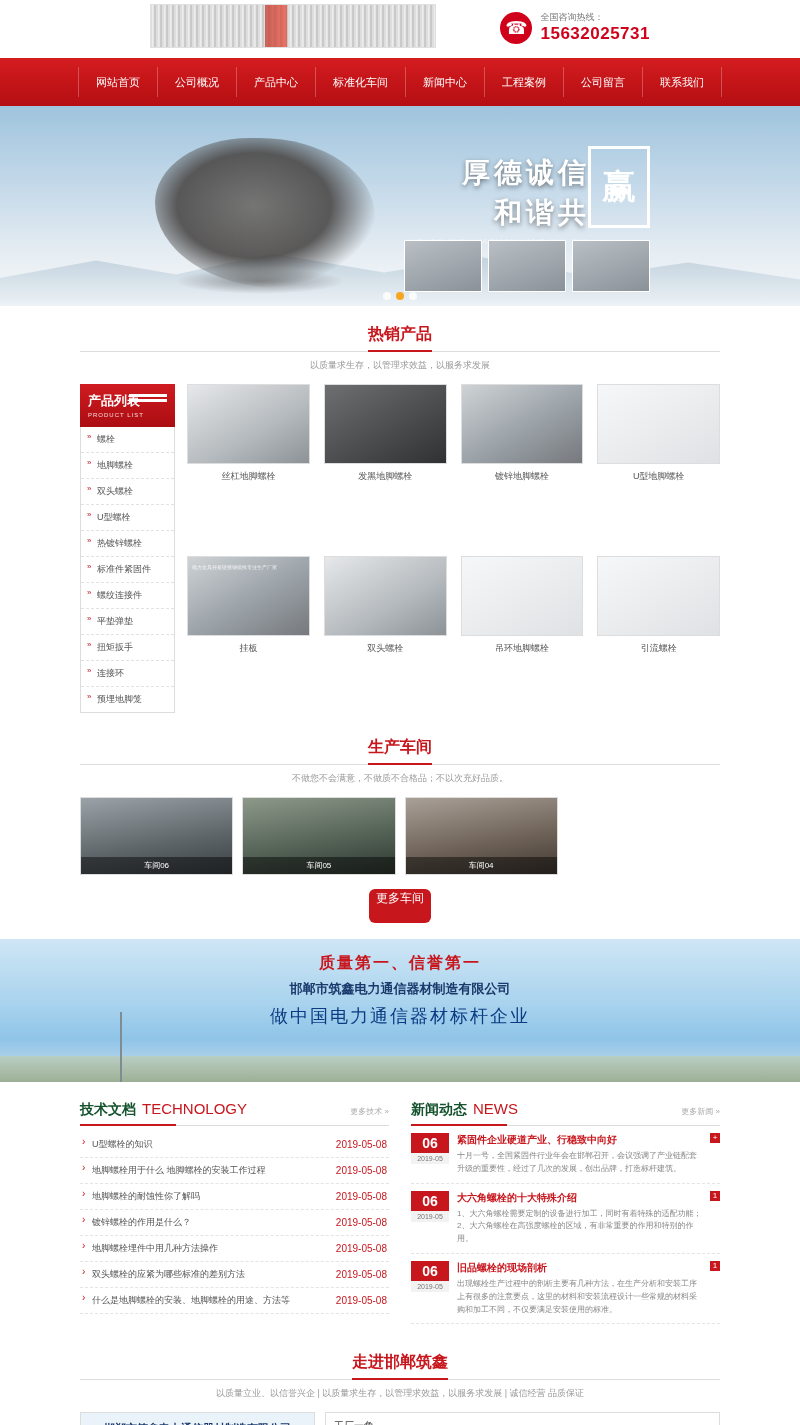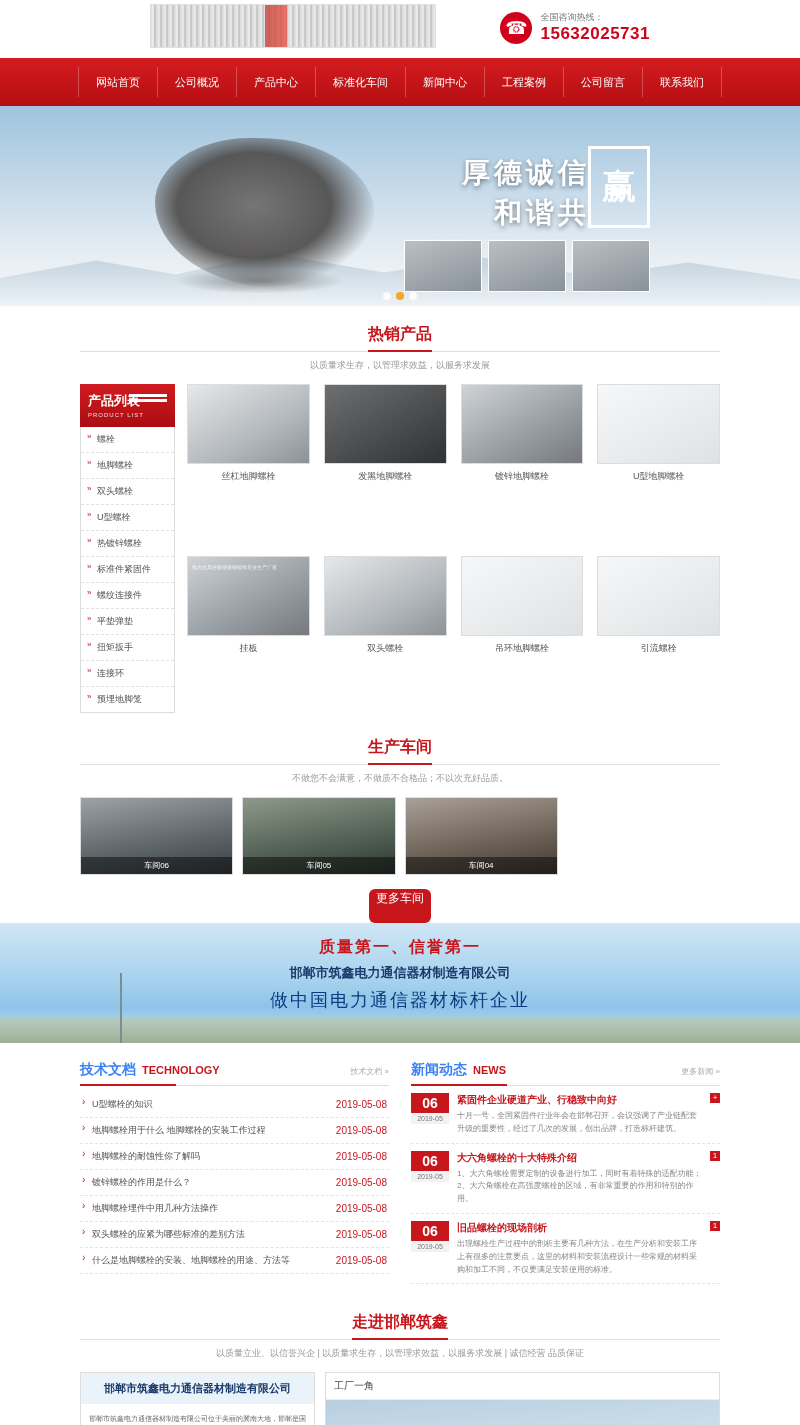--- a/index.html
+++ b/index.html
@@ -188,21 +188,21 @@
   }
   .more-btn {
     display: block; margin: 14px auto 0;
     width: 62px; height: 34px; line-height: 18px;
     background: #c8161d; color: #fff; font-size: 12px;
     text-align: center; border-radius: 6px; cursor: pointer;
   }
 
   
   .slogan {
-    height: 120px;
+    margin-top: 16px; height: 143px;
     background: linear-gradient(180deg, #cfe6f5 0%, #a9d3ee 45%, #8fc4e8 70%, #cfe0ea 100%);
     position: relative; text-align: center; overflow: hidden;
   }
   .slogan .tower {
     position: absolute; bottom: 0; left: 120px; width: 2px; height: 70px; background: #7f8c92;
     box-shadow: 40px 0 0 -1px #7f8c92, 90px 10px 0 -1px #8a979d, 430px 0 0 -1px #7f8c92, 520px 12px 0 -1px #8a979d;
   }
   .slogan .ground {
     position: absolute; bottom: 0; left: 0; width: 100%; height: 26px;
     background: linear-gradient(180deg, rgba(190,205,180,.7), rgba(150,170,140,.9));
@@ -211,22 +211,22 @@
   .slogan-t2 { font-size: 13px; font-weight: bold; color: #1a3a6b; margin-top: 6px; position: relative; }
   .slogan-t3 { font-size: 18px; font-weight: normal; color: #0b3c82; margin-top: 6px; letter-spacing: 2px; position: relative; }
 
   
   .two-col { display: flex; gap: 22px; padding-top: 18px; }
   .col { flex: 1; }
   .col-head {
     display: flex; align-items: baseline; gap: 6px;
     border-bottom: 1px solid #ddd; padding-bottom: 6px; position: relative;
   }
-  .col-head .cn { font-size: 14px; font-weight: bold; color: #3b82f6; }
-  .col-head .en { font-size: 11px; color: #c8161d; font-weight: bold; }
+  .col-head .cn { font-size: 14px; font-weight: bold; color: #14532d; }
+  .col-head .en { font-size: 15px; color: #c8161d; font-weight: normal; }
   .col-head .more { margin-left: auto; font-size: 8px; color: #aaa; cursor: pointer; }
   .col-head::after {
     content: ""; position: absolute; left: 0; bottom: -1px; width: 96px; height: 2px; background: #c8161d;
   }
   .tech-list { padding-top: 6px; }
   .tech-item {
     display: flex; align-items: center; font-size: 9px; color: #555;
     border-bottom: 1px dashed #e4e4e4; padding: 6px 2px 6px 12px;
     position: relative; cursor: pointer;
   }
@@ -416,21 +416,21 @@
     <div class="slogan-t1">质量第一、信誉第一</div>
     <div class="slogan-t2">邯郸市筑鑫电力通信器材制造有限公司</div>
     <div class="slogan-t3">做中国电力通信器材标杆企业</div>
   </div>
 
   <div class="section two-col">
     <div class="col">
       <div class="col-head">
         <span class="cn">技术文档</span>
         <span class="en">TECHNOLOGY</span>
-        <span class="more">技术文档 »</span>
+        <span class="more">更多技术 »</span>
       </div>
       <div class="tech-list">
         <div class="tech-item">
           <span>U型螺栓的知识</span>
           <span class="tech-date">2019-05-08</span>
         </div>
         <div class="tech-item">
           <span>地脚螺栓用于什么 地脚螺栓的安装工作过程</span>
           <span class="tech-date">2019-05-08</span>
         </div>

